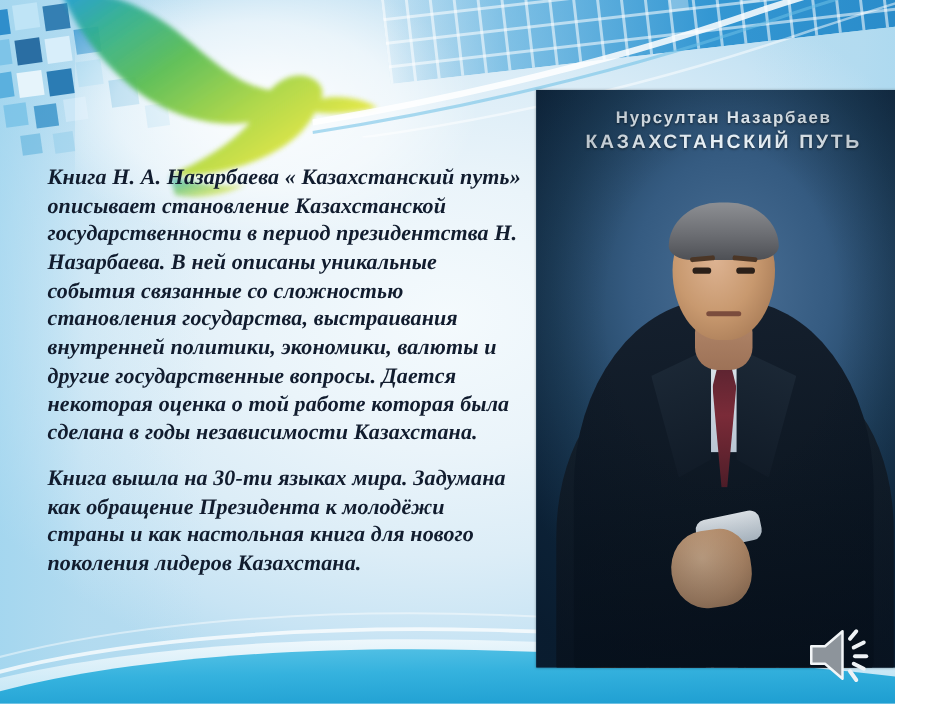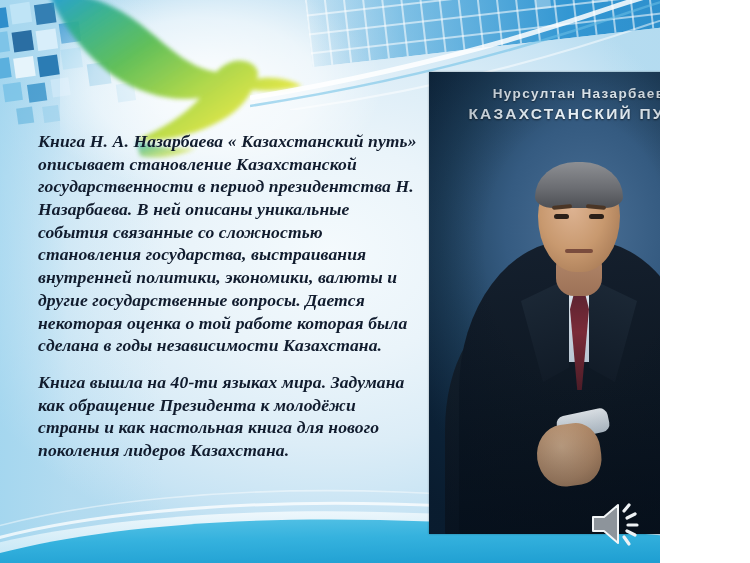--- a/index.html
+++ b/index.html
@@ -2,21 +2,21 @@
 <html><head>
 <meta charset="utf-8">
 <style>
   html, body {
     margin: 0;
     padding: 0;
     background: #ffffff;
   }
   #slide {
     position: relative;
-    width: 660px;
+    width: 716px;
     height: 563px;
     overflow: hidden;
     font-family: "Liberation Serif", serif;
     background:
       radial-gradient(ellipse 60% 55% at 50% 45%, #f4fafd 0%, #eaf4fa 35%, #dcedf7 62%, #c8e4f4 85%, #b6dcf0 100%);
   }
 
   
   .bg-layer { position: absolute; pointer-events: none; }
 
@@ -331,21 +331,21 @@
       </linearGradient>
     </defs>
     <path d="M-10,170 L-10,150 C90,122 240,108 400,112 C560,116 690,126 800,142 L800,170 Z" fill="url(#wavepale)" opacity="0.9"></path>
     <path d="M-10,170 L-10,162 C80,132 230,116 400,120 C560,124 700,134 800,150 L800,170 Z" fill="url(#wavegrad)"></path>
     <path d="M-10,146 C90,114 250,100 410,104 C570,108 700,120 800,136" fill="none" stroke="#ffffff" stroke-width="3" opacity="0.75"></path>
     <path d="M-10,134 C100,100 260,86 420,92 C580,98 706,110 800,126" fill="none" stroke="#ffffff" stroke-width="1.6" opacity="0.45"></path>
   </svg>
 
   <div class="text-col">
     <p class="para first">Книга Н. А. Назарбаева « Казахстанский путь» описывает становление Казахстанской государственности в период президентства Н. Назарбаева. В ней описаны уникальные события связанные со сложностью становления государства, выстраивания внутренней политики, экономики, валюты и другие государственные вопросы. Дается некоторая оценка о той работе которая была сделана в годы независимости Казахстана.</p>
-    <p class="para second">Книга вышла на 40-ти языках мира. Задумана как обращение Президента к молодёжи страны и как настольная книга  для нового поколения лидеров Казахстана.</p>
+    <p class="para second">Книга вышла на 30-ти языках мира. Задумана как обращение Президента к молодёжи страны и как настольная книга  для нового поколения лидеров Казахстана.</p>
   </div>
 
   <div class="photo">
     <div class="photo-bg"></div>
 
     <div class="cover-title">
       <div class="cover-name">Нурсултан Назарбаев</div>
       <div class="cover-book">КАЗАХСТАНСКИЙ ПУТЬ</div>
     </div>
 

